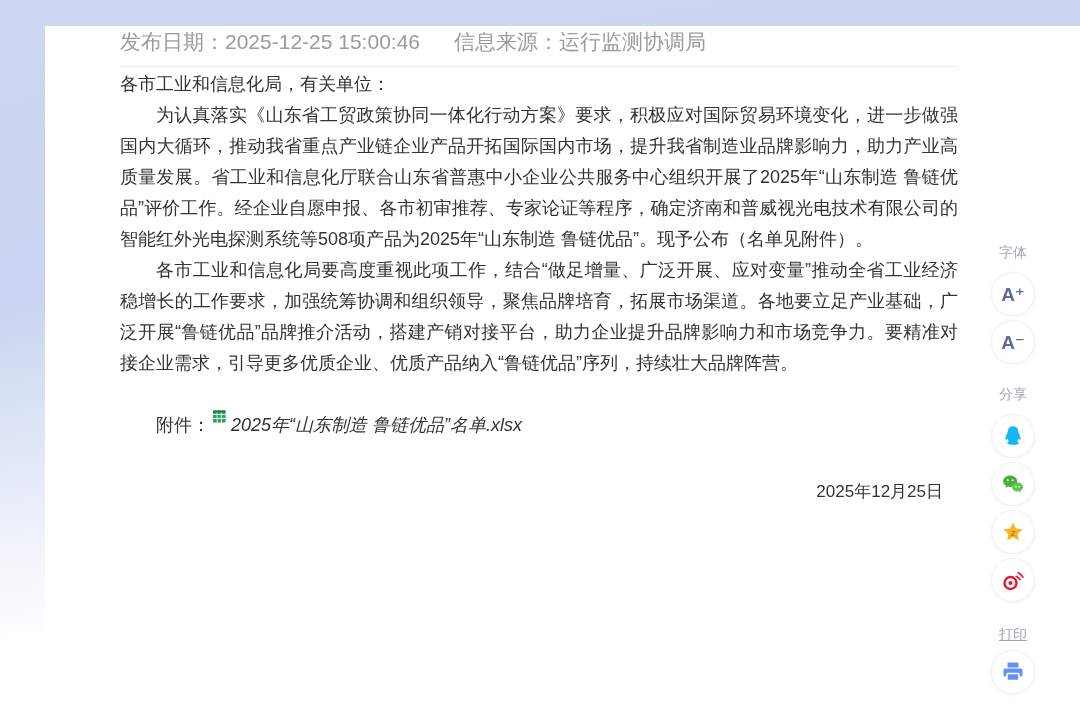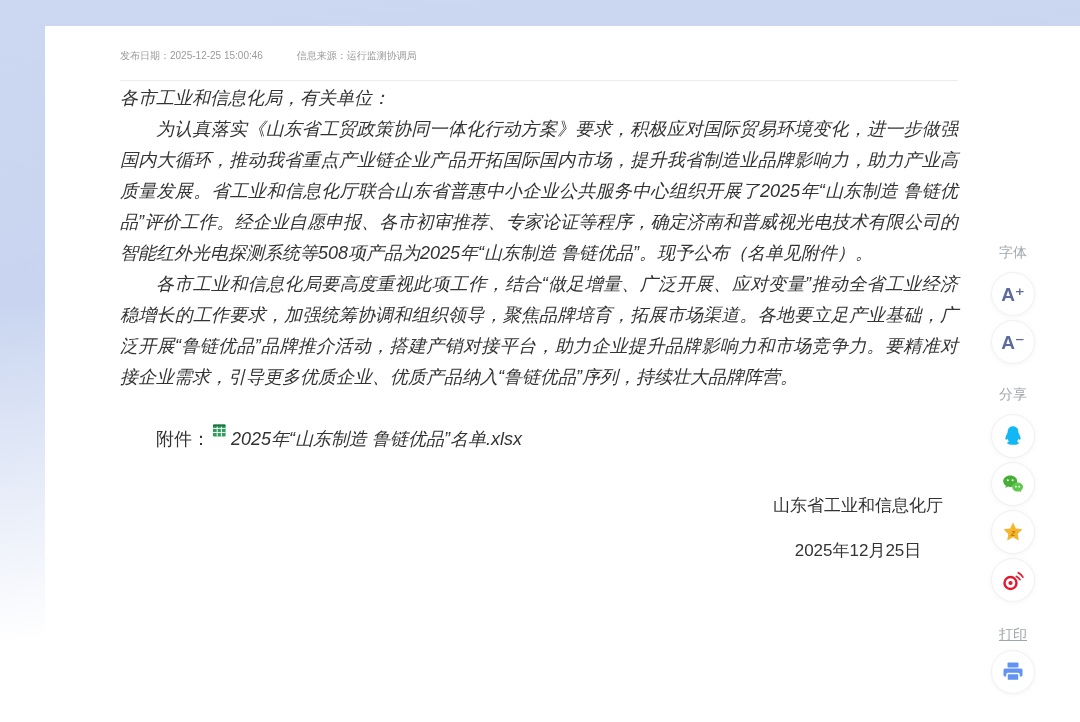--- a/index.html
+++ b/index.html
@@ -14,28 +14,28 @@
     background:#fff;
   }
   .content{width:838px;margin-left:75px;}
   .title{
     max-width:830px;margin:50px auto 0;text-align:center;
     font-size:34px;line-height:52px;font-weight:bold;color:#333;
     letter-spacing:0.5px;
   }
   .meta{
     display:flex;justify-content:space-between;align-items:flex-end;
-    margin-top:20px;font-size:10px;line-height:20px;color:#9b9b9b;
+    margin-top:6px;font-size:21px;line-height:20px;color:#9b9b9b;
   }
   .meta .src{margin-left:34px;}
   .meta-right{padding-right:26px;}
   .meta-right .unit{margin-left:22px;}
   .divider{border:none;border-top:1px solid #ededed;margin:14px 0 0;}
   .body-text{margin-top:2px;font-size:18px;line-height:31px;color:#333;text-align:justify;}
-  .body-text p{margin:0;text-indent:2em;font-style:italic;}
+  .body-text p{margin:0;text-indent:2em;}
   .body-text p.no-indent{text-indent:0;}
   .attachment{margin-top:30px;padding-left:2em;font-size:18px;line-height:30px;color:#333;}
   .attachment a{color:#333;text-decoration:none;cursor:pointer;font-style:italic;}
   .xlsx-icon{display:inline-block;margin:0 4px 0 2px;}
   .xlsx-icon svg{width:15px;height:15px;vertical-align:7px;}
   .signature{margin-top:29px;text-align:right;}
   .signature .sig-inner{
     display:inline-block;text-align:center;padding-right:15px;
     font-size:17px;line-height:45px;color:#333;
   }
@@ -82,21 +82,20 @@
     <div class="attachment">
       <span>附件：</span><span class="xlsx-icon"><svg viewBox="0 0 16 16">
             <rect x="1" y="1.5" width="13.5" height="13" rx="1.2" fill="#2E9E5B"></rect>
             <path d="M1 5.8h13.5 M1 10.1h13.5 M5.5 1.5v13 M10 1.5v13" stroke="#ffffff" stroke-width="1" fill="none"></path>
             <rect x="1" y="1.5" width="13.5" height="2.2" rx="1.1" fill="#1E7145"></rect>
           </svg></span><a>2025年“山东制造 鲁链优品”名单.xlsx</a>
     </div>
 
     <div class="signature">
       <div class="sig-inner">
-        <div>山东省工业和信息化厅</div>
         <div>2025年12月25日</div>
       </div>
     </div>
 
   </div>
 </div>
 
 <aside class="side">
   <div class="side-label">字体</div>
   <button class="circle mt-a">

